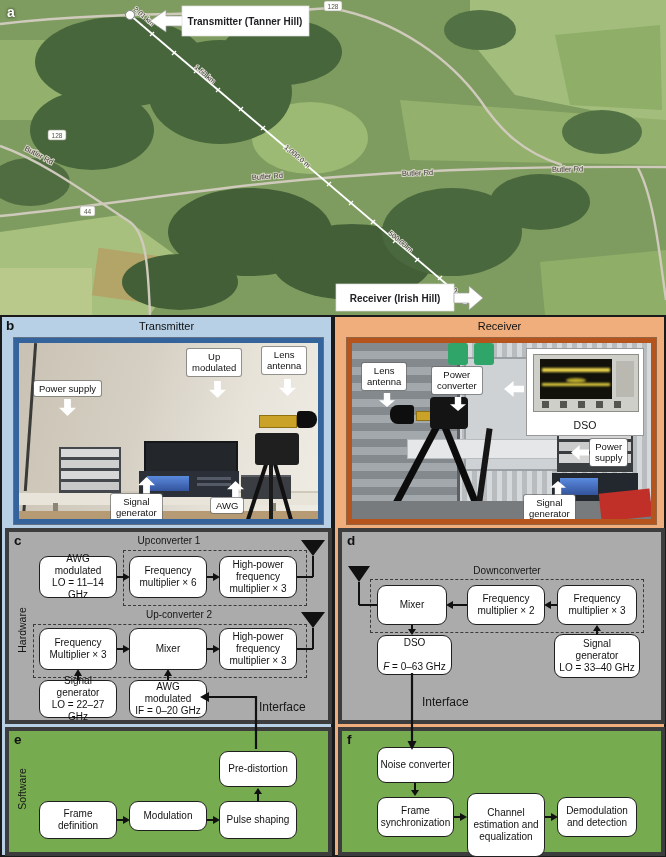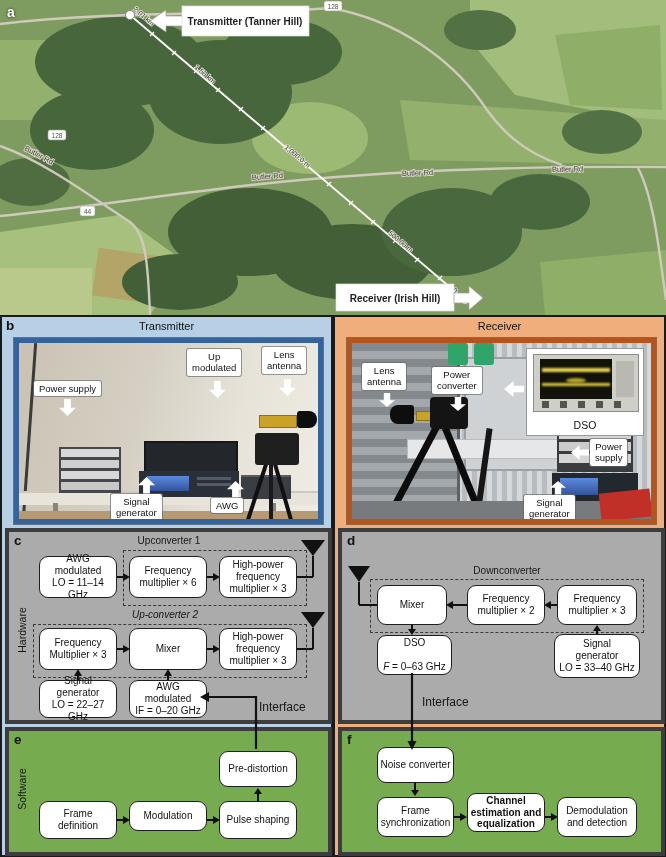--- a/index.html
+++ b/index.html
@@ -181,21 +181,21 @@
       <div class="parrow a-up" style="left:208px;top:138px;width:17px;height:17px;"></div>
       <div class="plabel" style="left:192px;top:155px;">AWG</div>
     </div>
 
     <div class="panel hw">
       <div class="inner">
         <div class="letter" style="left:5px;top:1px;">c</div>
         <div class="rot" style="left:-27px;top:92px;width:80px;">Hardware</div>
         <div class="dtitle" style="left:100px;top:3px;width:120px;">Upconverter 1</div>
         <div class="dashed" style="left:114px;top:18px;width:182px;height:54px;"></div>
-        <div class="dtitle" style="left:96px;top:77px;width:120px;font-style:italic;">Up-converter 2</div>
+        <div class="dtitle" style="left:110px;top:77px;width:120px;">Up-converter 2</div>
         <div class="dashed" style="left:24px;top:92px;width:272px;height:52px;"></div>
         <svg class="wires" width="319" height="188" viewBox="0 0 319 188">
           <g stroke="#111" stroke-width="2" fill="none">
             <line x1="304" y1="24" x2="304" y2="45"></line>
               <line x1="288" y1="45" x2="304" y2="45"></line>
             <line x1="304" y1="96" x2="304" y2="117"></line>
               <line x1="288" y1="117" x2="304" y2="117"></line>
             <line x1="108" y1="45" x2="114" y2="45"></line>
               <line x1="198" y1="45" x2="204" y2="45"></line>
             <line x1="108" y1="117" x2="114" y2="117"></line>
@@ -367,21 +367,21 @@
           </g>
           <g fill="#111">
             <polygon points="69,59 77,59 73,65"></polygon>
             <polygon points="118,82 125,86 118,90"></polygon>
               <polygon points="209,82 216,86 209,90"></polygon>
           </g>
         </svg>
         <div class="box" style="left:35px;top:16px;width:77px;height:36px;">Noise converter</div>
         <div class="box" style="left:35px;top:66px;width:77px;height:40px;">Frame
 synchronization</div>
-        <div class="box" style="left:125px;top:62px;width:78px;height:39px;font-weight:bold;">Channel
+        <div class="box" style="left:125px;top:62px;width:78px;height:64px;">Channel
 estimation and
 equalization</div>
         <div class="box" style="left:215px;top:66px;width:80px;height:40px;">Demodulation
 and detection</div>
       </div>
     </div>
   </div>
 
   <svg id="overlay" width="666" height="857" viewBox="0 0 666 857">
     <g stroke="#111" stroke-width="2.2" fill="none">

